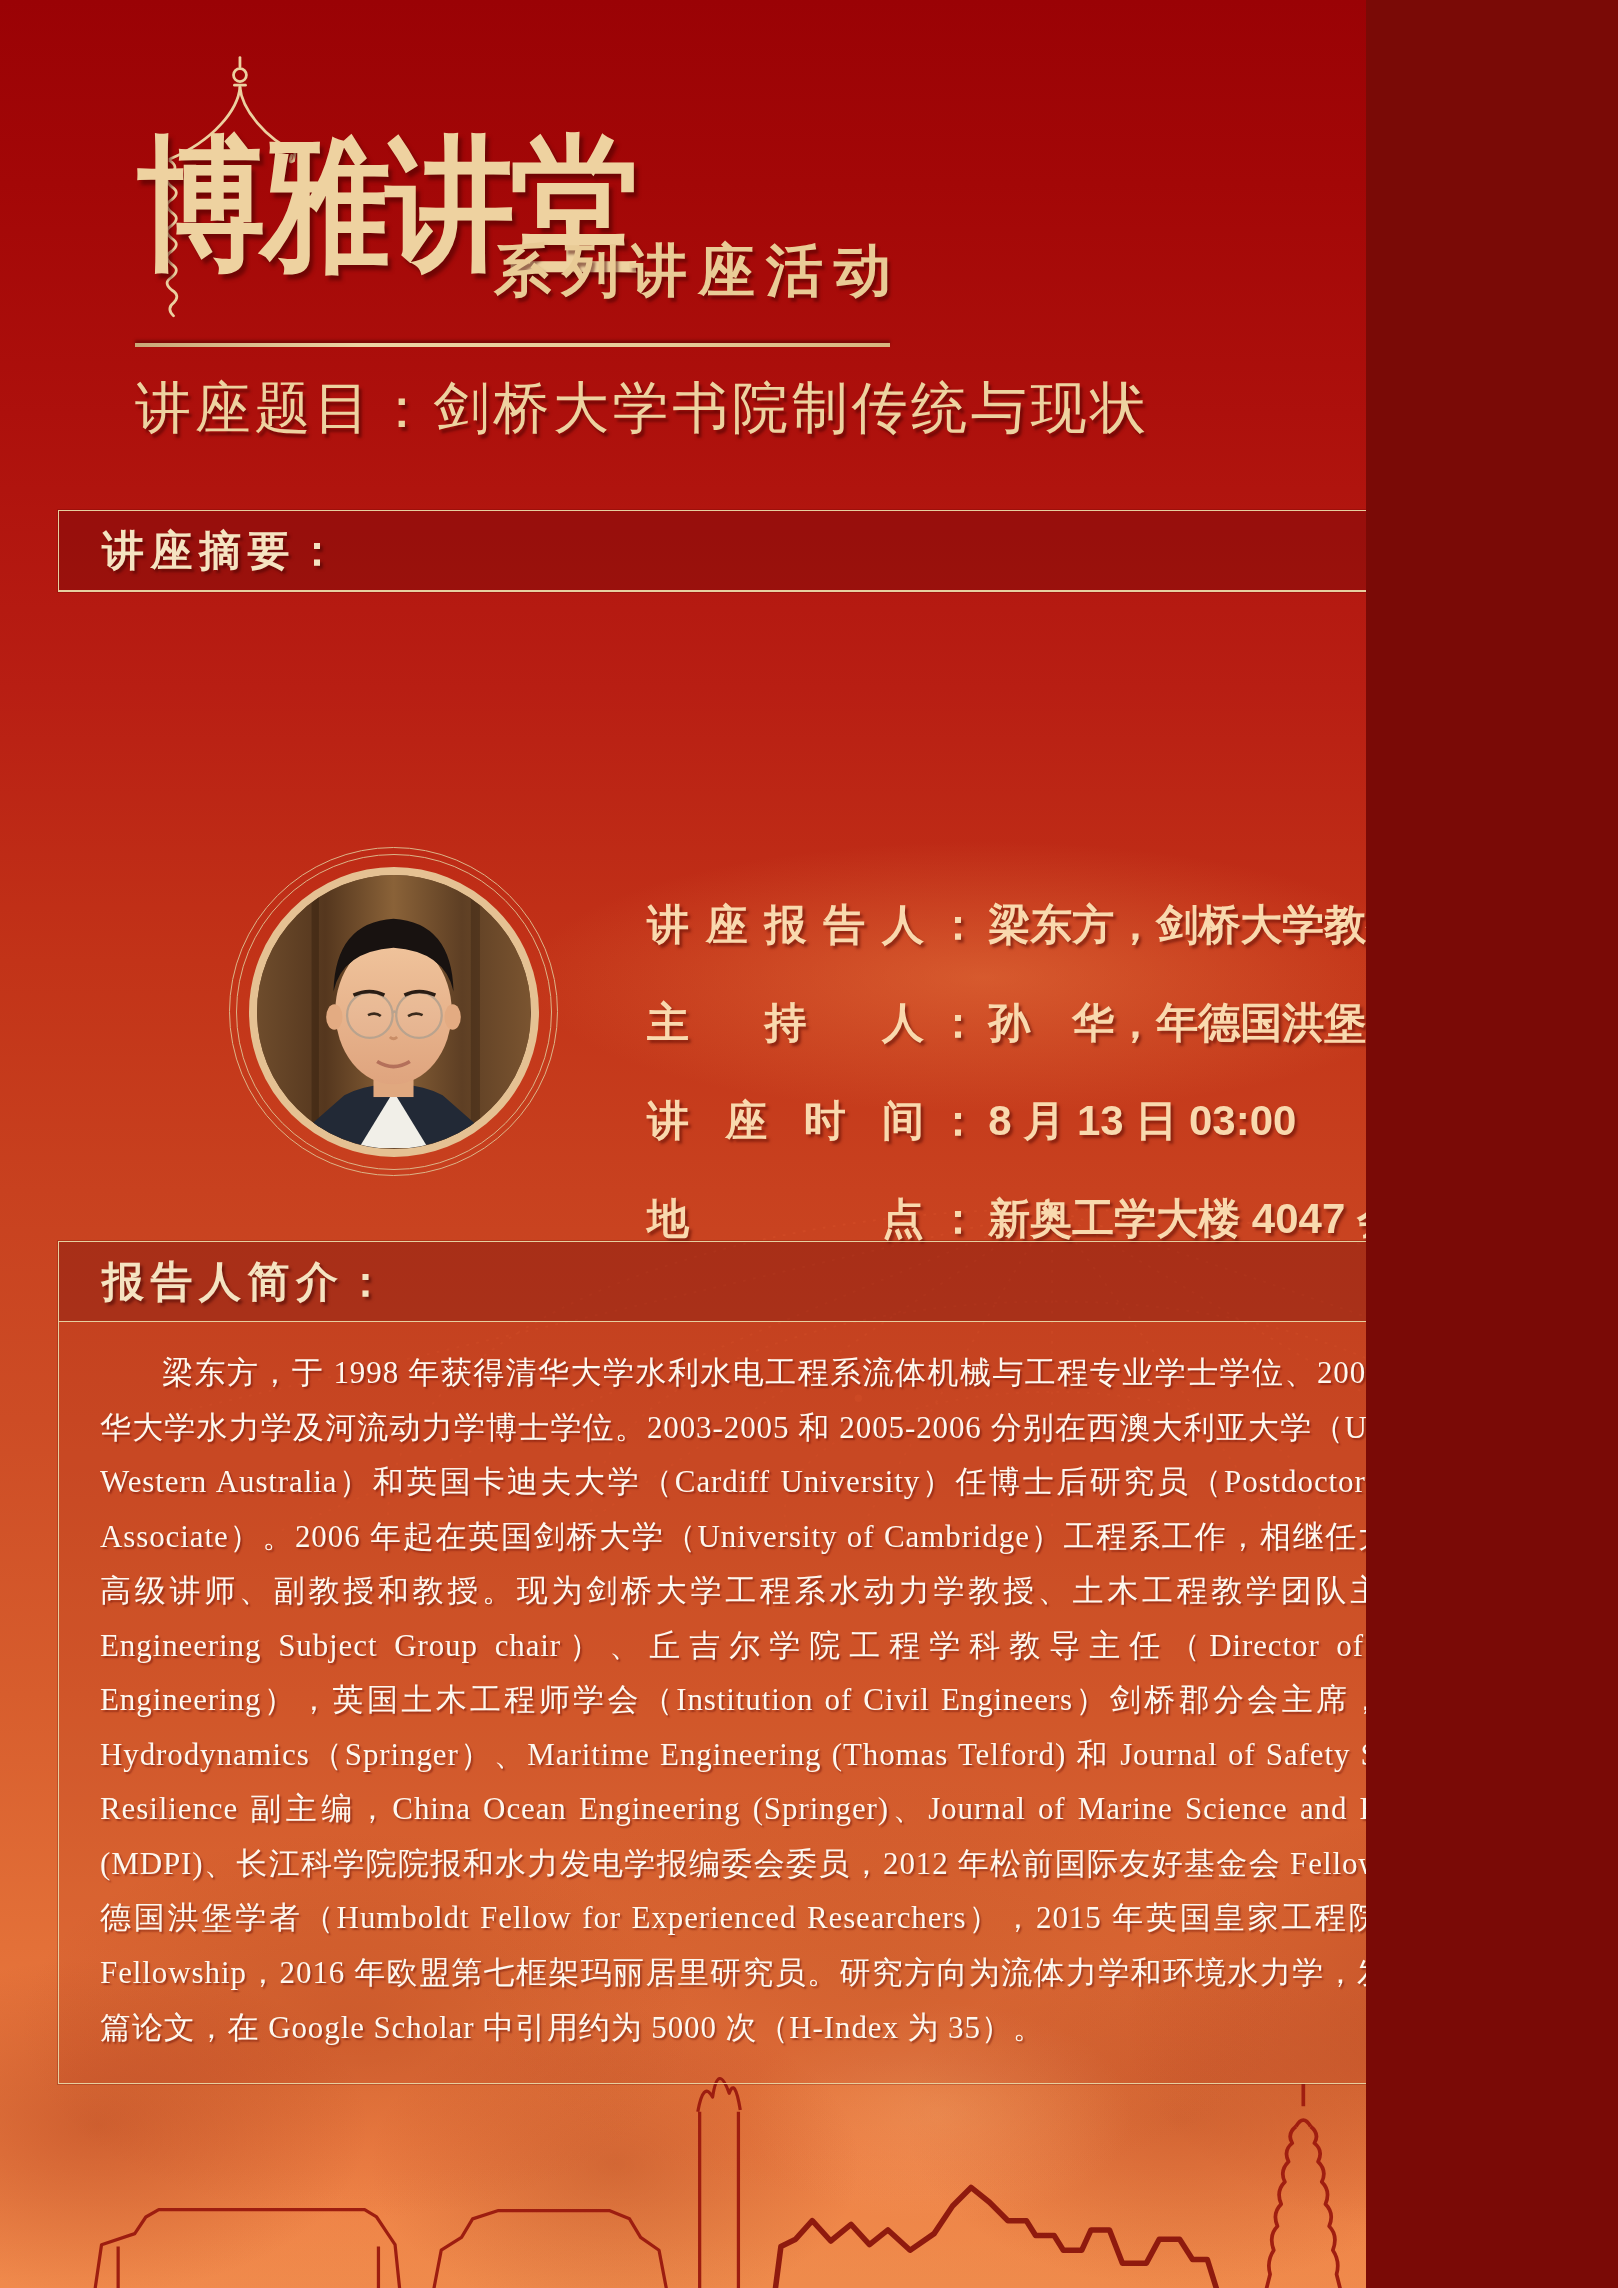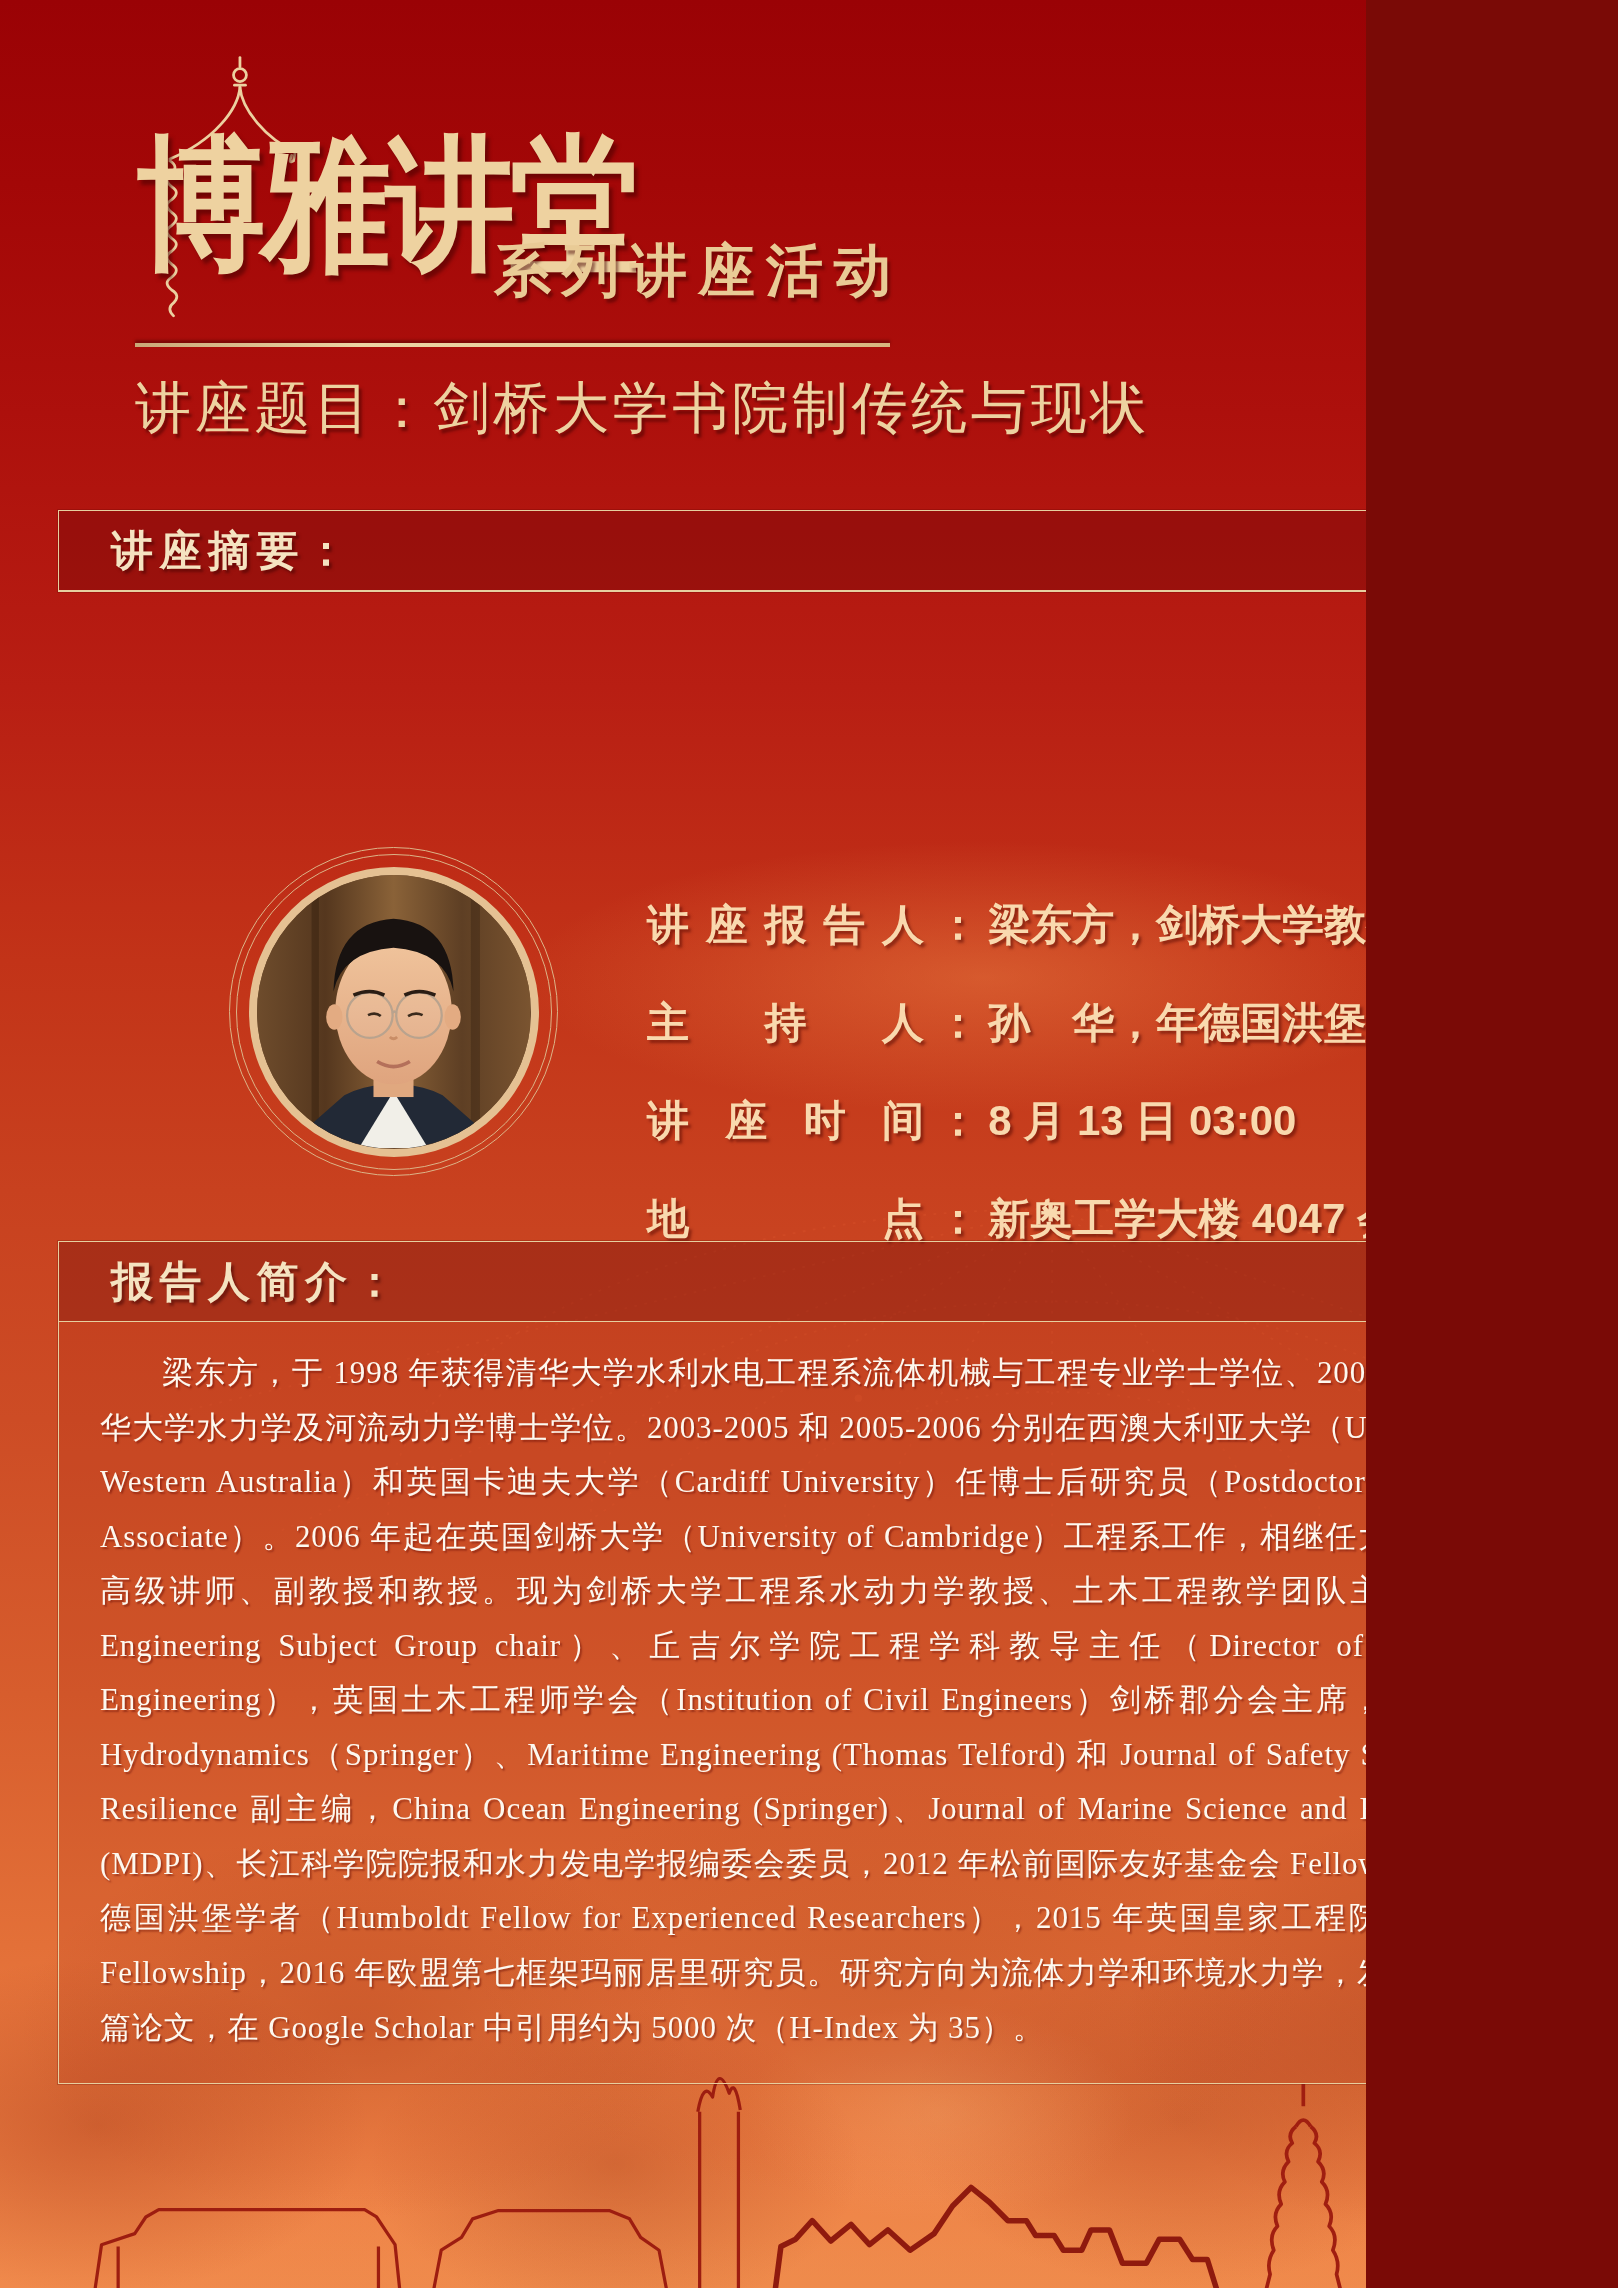--- a/index.html
+++ b/index.html
@@ -62,21 +62,21 @@
   
   .section{
     left:58px; width:1503px; border:1.8px solid #e7cf9f;
     box-shadow:0 0 0 0.9px rgba(90,0,0,0.25);
   }
   .section-header{
     display:flex; align-items:center; height:79px; padding-left:35px;
     background:rgba(100,2,6,0.32); border-bottom:1.8px solid #e7cf9f;
   }
   .section-header h2{
-    margin:17px; font-size:42px; font-weight:bold; letter-spacing:6.5px;
+    margin:8px; font-size:42px; font-weight:bold; letter-spacing:6.5px;
     color:#f5e3c1; text-shadow:2.8px 2.8px 2.8px rgba(60,0,0,0.5);
   }
   .section-body{ background:rgba(150,20,10,0.10); padding:24px 41px 28px 41px; }
   .section-body p{
     margin:0; font-size:31px; line-height:1.76; color:#fdf8ef;
     text-align:justify; text-indent:2em; letter-spacing:0.9px;
     text-shadow:1.8px 1.8px 1.8px rgba(90,5,0,0.45);
   }
   .sec-abstract{ top:510px; }
   .sec-bio{ top:1241px; }

